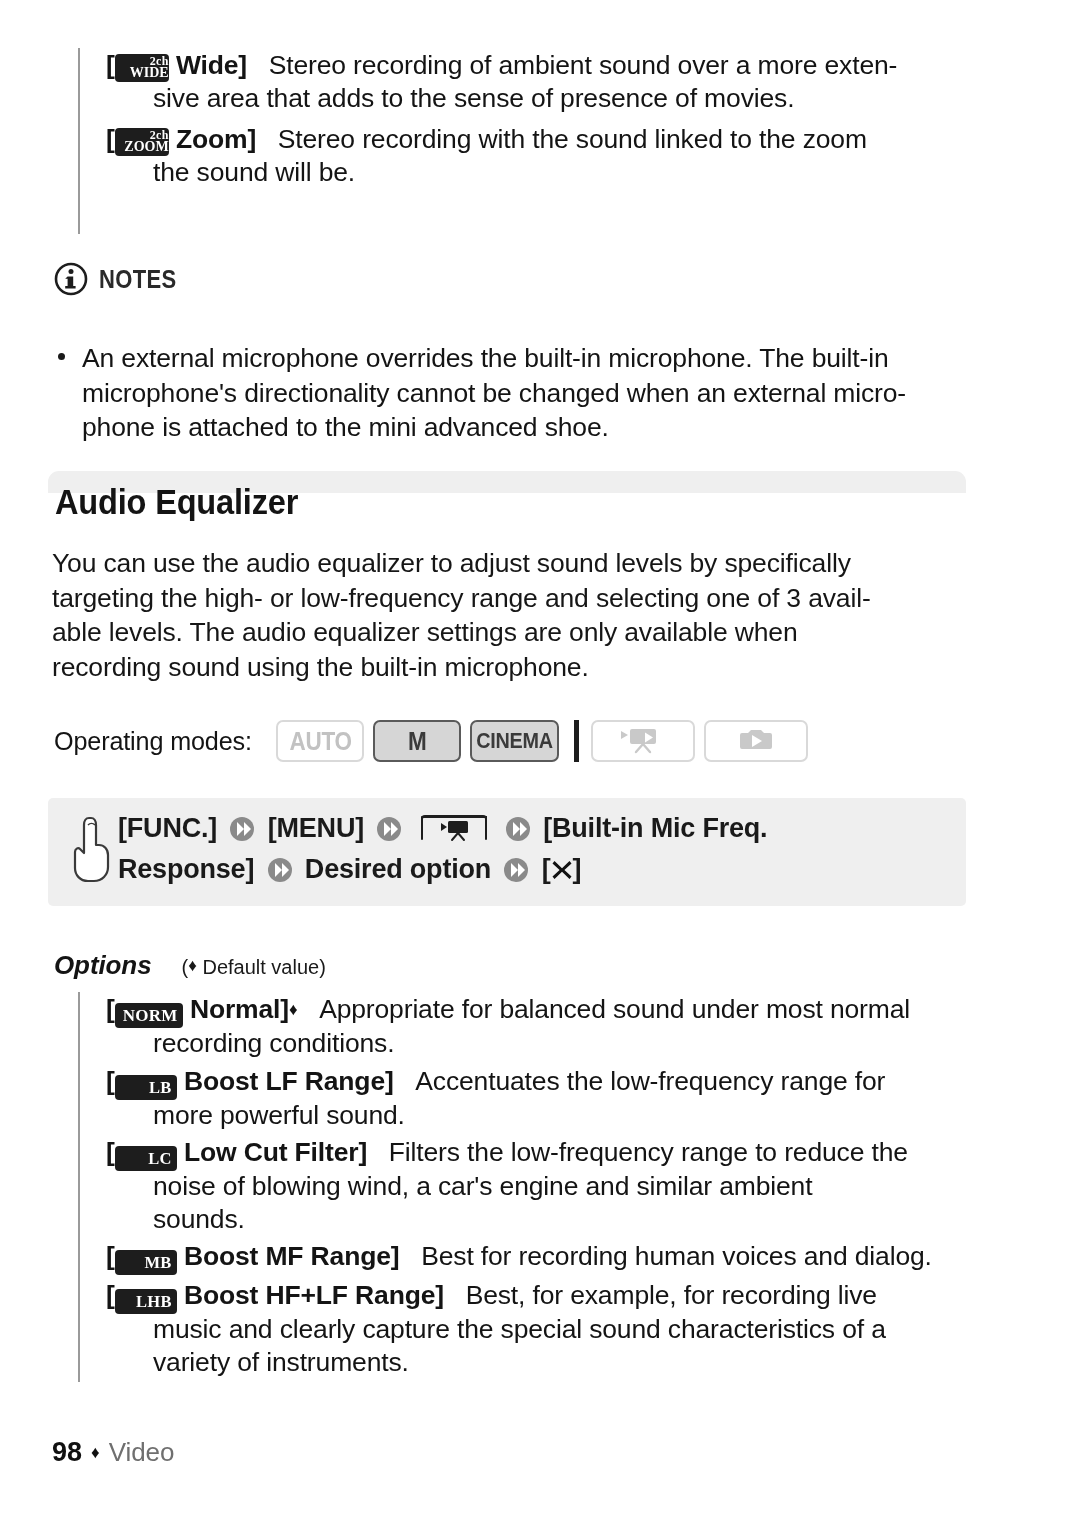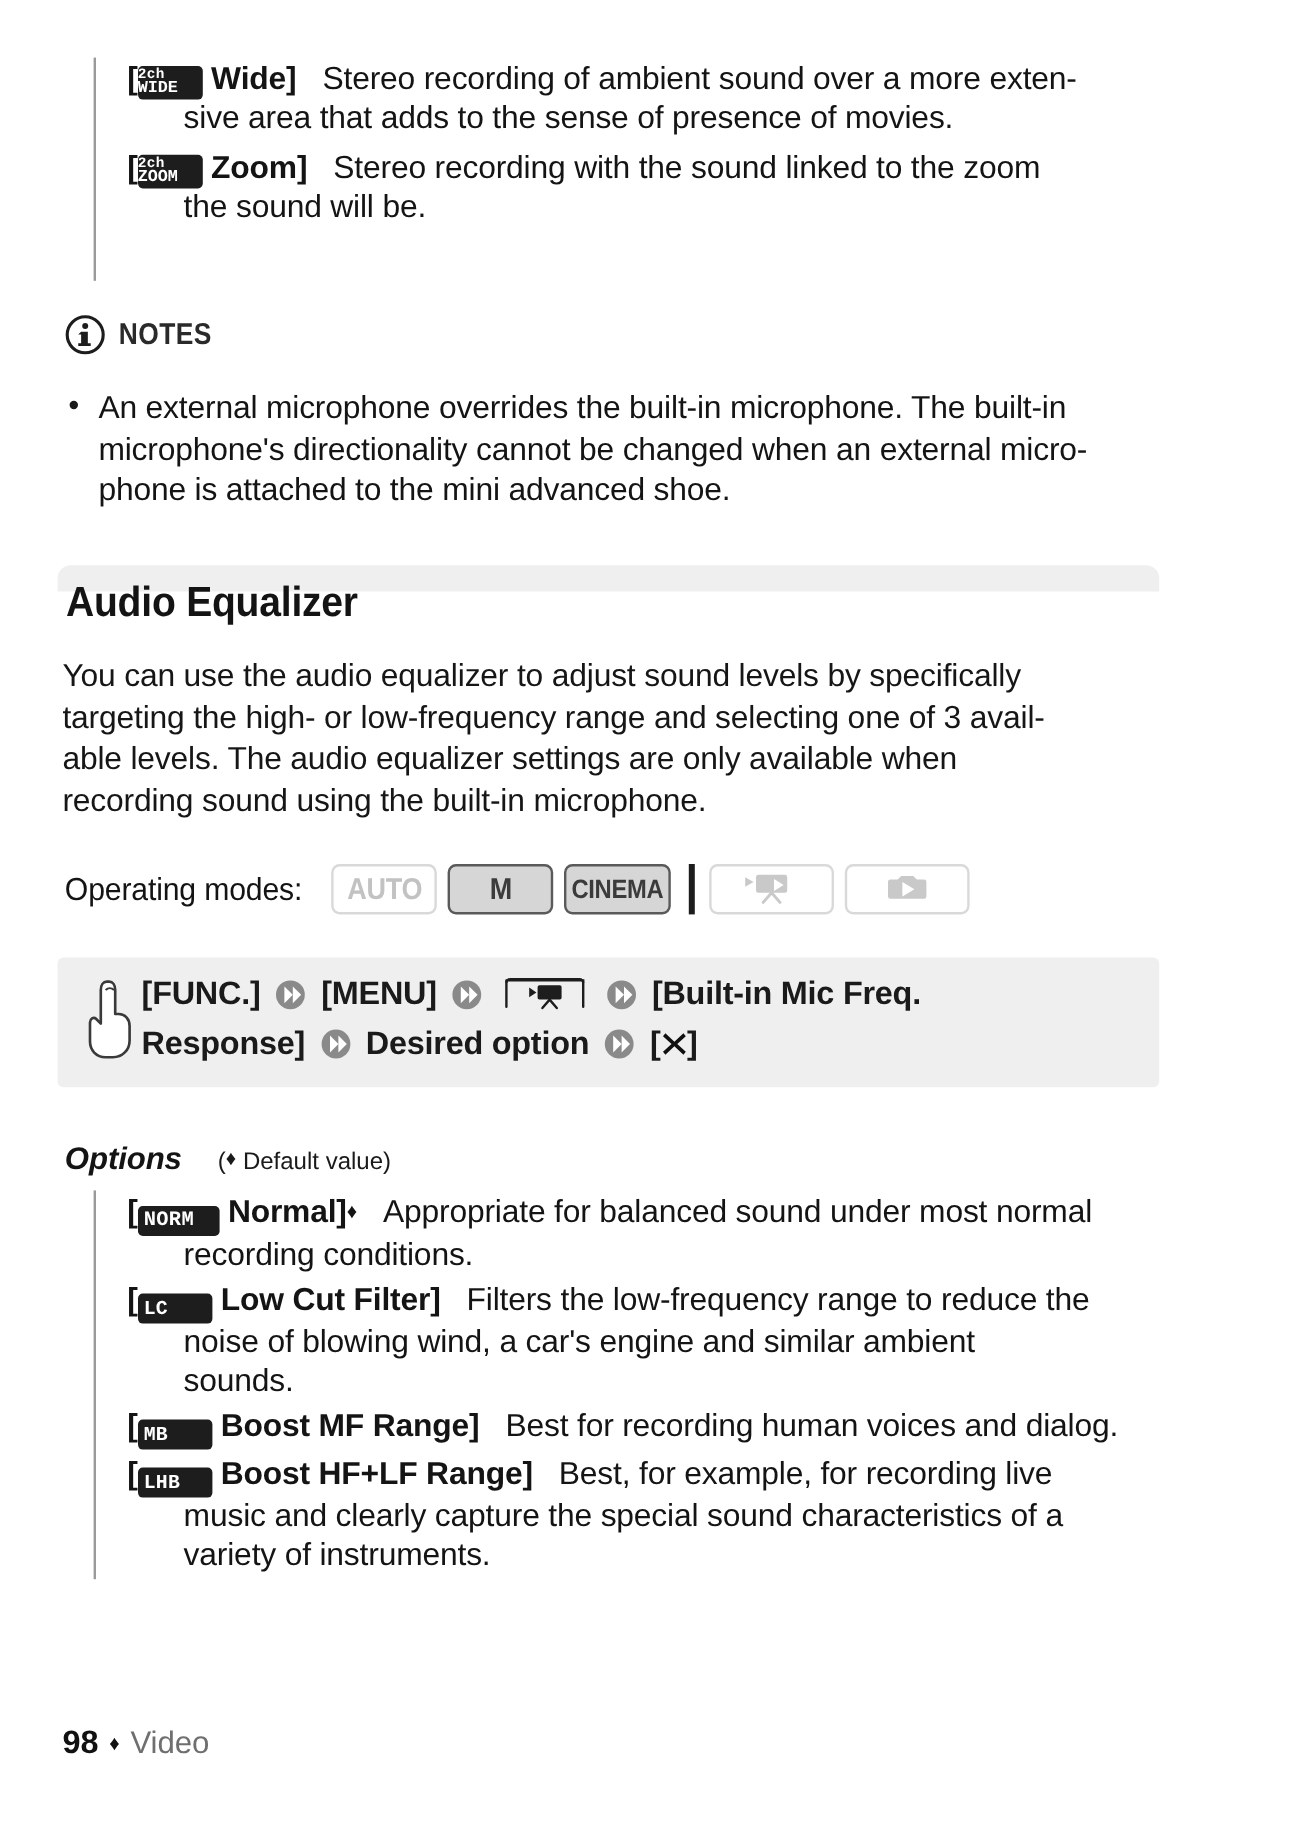--- a/index.html
+++ b/index.html
@@ -57,23 +57,23 @@
     padding-left: 47px;
     margin-top: -2px;
   }
 
   
   .badge {
     display: inline-block;
     background: #1d1d1d;
     color: #ffffff;
     border-radius: 4px;
-    font-family: Liberation Mono, monospace;
-    font-weight: bold;
-    text-align: left;
+    font-family: Liberation Serif, serif;
+    font-weight: bold;
+    text-align: right;
     vertical-align: -2px;
     letter-spacing: 0.3px;
   }
   .badge-2line {
     width: 54px;
     padding: 1px 0 2px 0;
     line-height: 12.5px;
     font-size: 12.5px;
     vertical-align: -3px;
   }
@@ -116,20 +116,21 @@
     left: 52px;
     top: 322px;
     width: 930px;
   }
   .bullet-row {
     position: relative;
     padding-left: 30px;
     font-size: 26.5px;
     line-height: 34.5px;
     letter-spacing: -0.15px;
+    margin-top: 19px;
   }
   .bullet-dot {
     position: absolute;
     left: 6px; top: 12px;
     width: 7px; height: 7px;
     background: #1a1a1a;
     border-radius: 50%;
   }
 
   
@@ -489,20 +490,27 @@
   <div id="options-list">
 
     <div class="opt-item">
       <div class="opt-line">
         <span class="opt-term">[<span class="badge badge-1line badge-norm">NORM</span>&nbsp;<span>Normal]</span><span class="diamond">♦</span></span>
         &nbsp;&nbsp;<span>Appropriate for balanced sound under most normal</span>
         <span class="hang">recording conditions.</span>
       </div>
     </div>
 
+    <div class="opt-item">
+      <div class="opt-line">
+        <span class="opt-term">[<span class="badge badge-1line">LB</span>&nbsp;<span>Boost LF Range]</span></span>
+        &nbsp;&nbsp;<span>Accentuates the low-frequency range for</span>
+        <span class="hang">more powerful sound.</span>
+      </div>
+    </div>
 
     <div class="opt-item">
       <div class="opt-line">
         <span class="opt-term">[<span class="badge badge-1line">LC</span>&nbsp;<span>Low Cut Filter]</span></span>
         &nbsp;&nbsp;<span>Filters the low-frequency range to reduce the</span>
         <span class="hang">noise of blowing wind, a car's engine and similar ambient</span>
         <span class="hang">sounds.</span>
       </div>
     </div>
 

